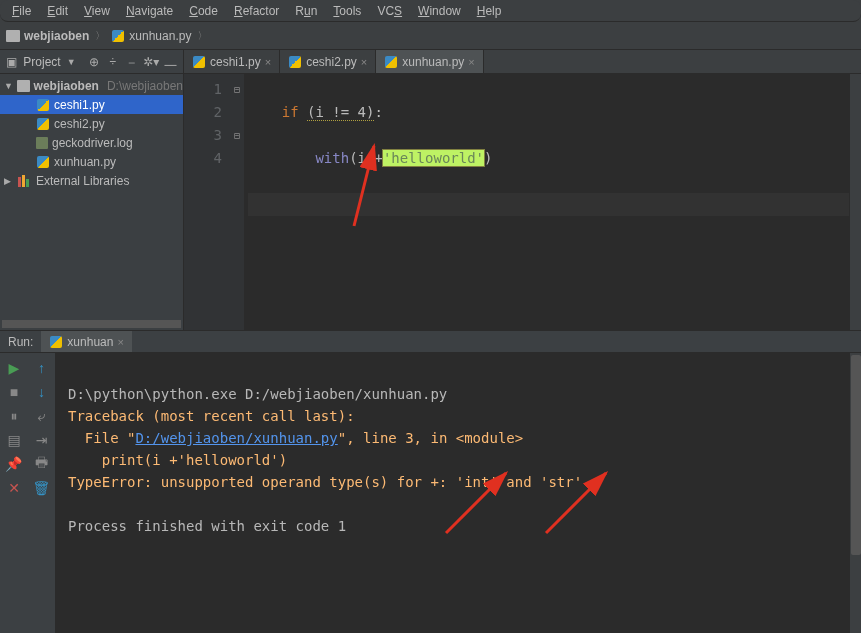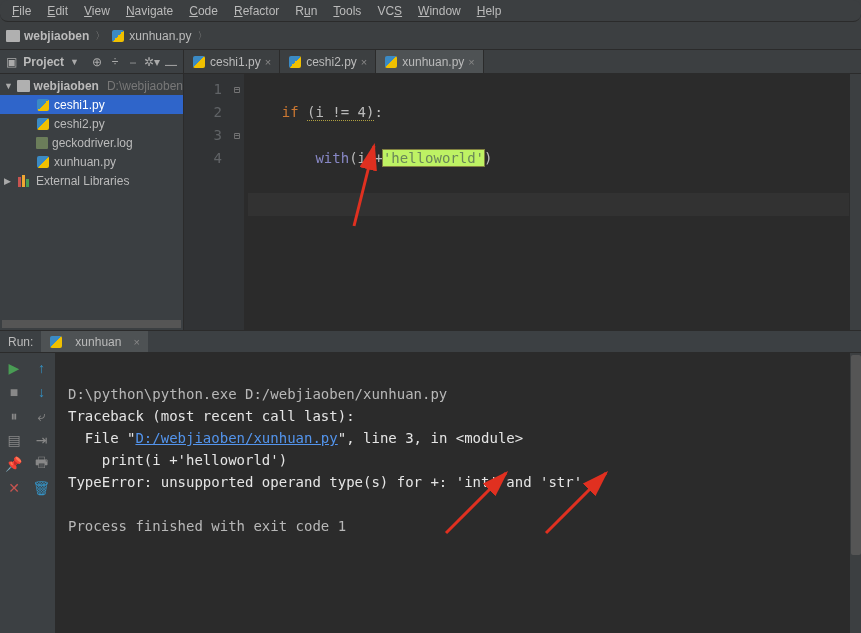--- a/index.html
+++ b/index.html
@@ -59,21 +59,21 @@
 }
 .sidebar-header {
   height: 24px;
   display: flex;
   align-items: center;
   gap: 6px;
   padding: 0 6px;
   border-bottom: 1px solid #2b2b2b;
   background: #3c4043;
 }
-.sidebar-header .title { font-weight: bold; }
+.sidebar-header .title { font-weight: normal; }
 .sidebar-header .spacer { flex: 1; }
 .sidebar-header .tool { width: 14px; height: 14px; color: #aaa; cursor: pointer; display: inline-flex; align-items:center; justify-content:center; font-size: 12px; }
 .tree { padding: 2px 0; }
 .tree-row {
   display: flex;
   align-items: center;
   height: 19px;
   padding-left: 4px;
   gap: 4px;
 }
@@ -152,21 +152,21 @@
 .run-tabbar {
   height: 24px;
   background: #3c4043;
   display: flex;
   align-items: center;
   border-bottom: 1px solid #2b2b2b;
 }
 .run-label { padding: 0 8px; color: #bbb; background: #3c4043;}
 .run-tab {
   background: #4e5254;
-  display: flex; align-items: center; gap: 12px;
+  display: flex; align-items: center; gap: 4px;
   padding: 0 8px; height: 100%;
 }
 .run-body {
   flex: 1;
   display: flex;
   background: #2b2b2b;
 }
 .run-gutter-a {
   width: 28px;
   background: #3c4043;
@@ -193,21 +193,21 @@
 .console {
   flex: 1;
   font-family: "Consolas","SimSun", monospace;
   font-size: 14px;
   line-height: 22px;
   padding: 8px 12px;
   white-space: pre;
   position: relative;
   color: #b8b8b8;
 }
-.err { color: #e5e5e5; margin-top: 44px; }
+.err { color: #fdba74; margin-top: 44px; }
 .link { color: #5394ec; text-decoration: underline; }
 .scroll-track {
   width: 12px; background: #3c3f41; border-left: 1px solid #2b2b2b;
   position: relative;
 }
 .scroll-thumb {
   position: absolute; left: 1px; width: 10px; background: #555; border-radius: 2px;
 }
 </style>
 </head>

